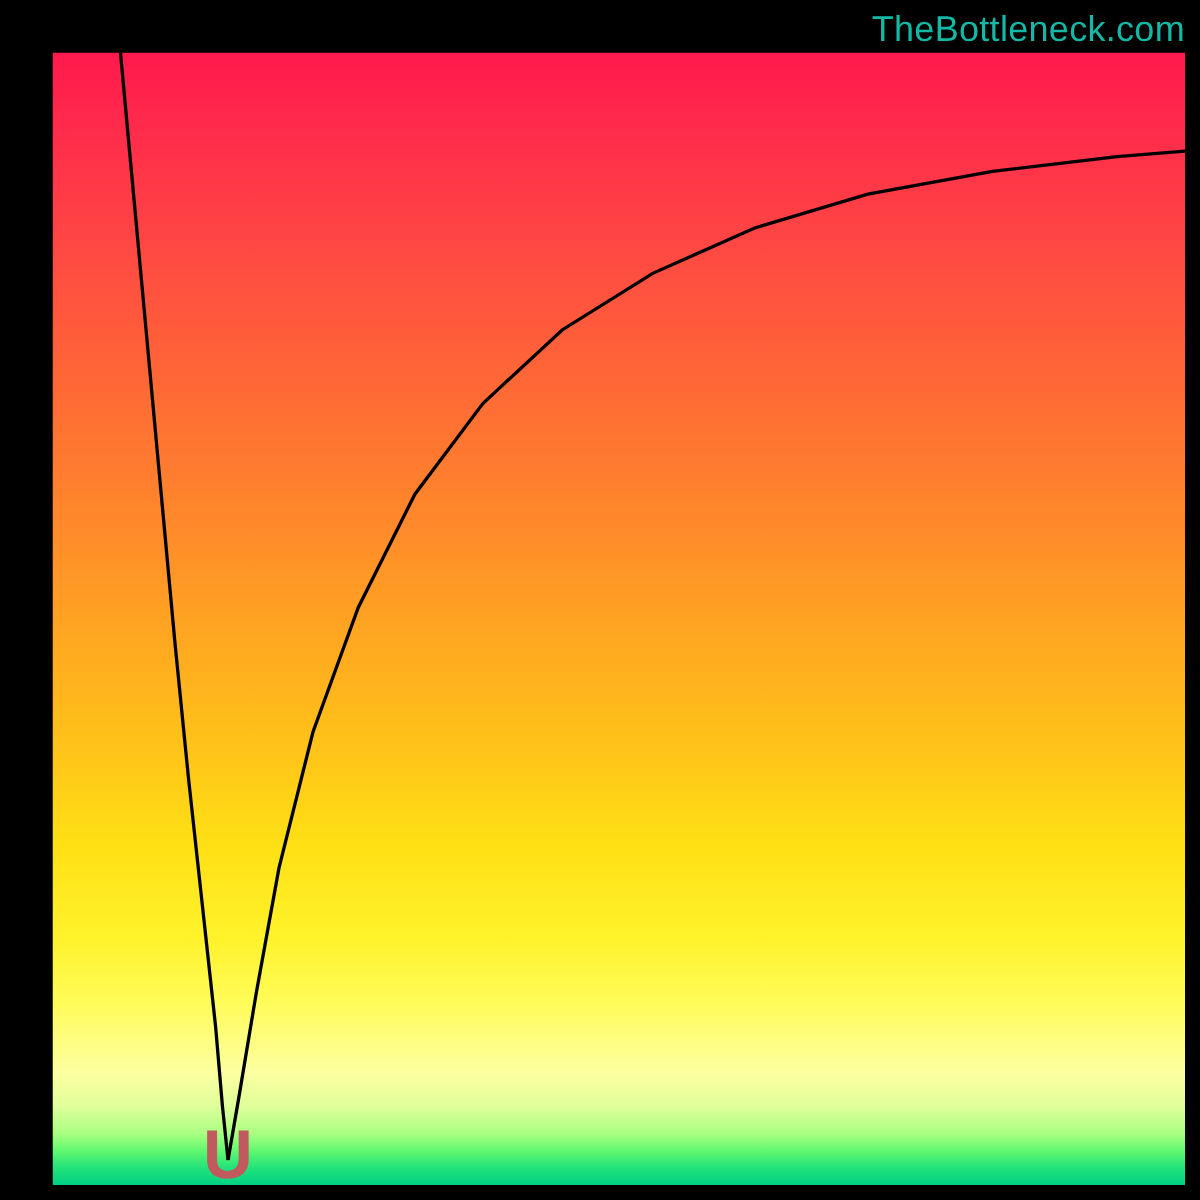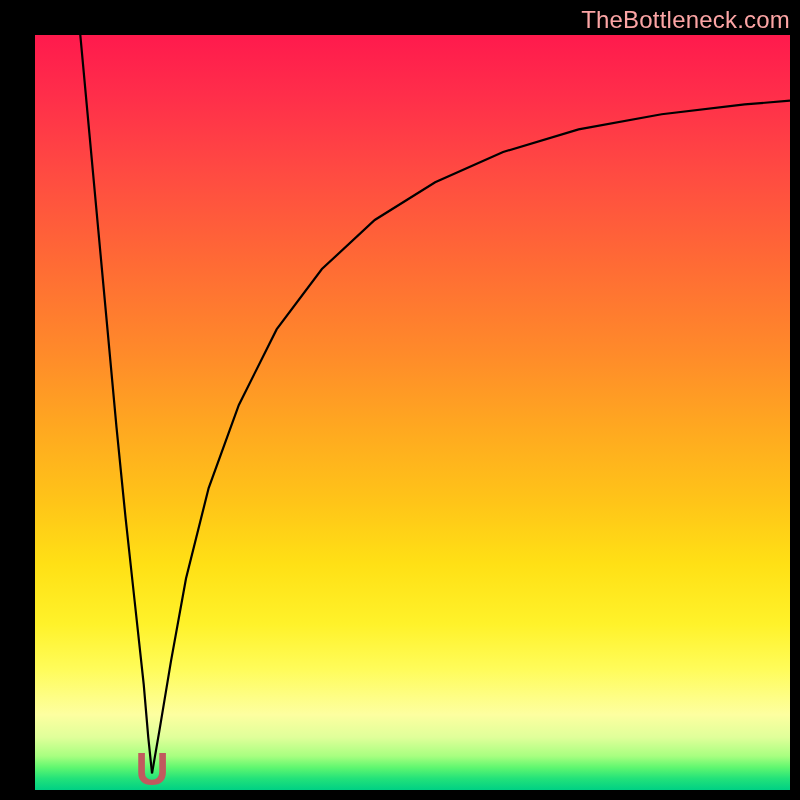--- a/index.html
+++ b/index.html
@@ -50,21 +50,21 @@
   .curve {
     position: absolute;
     left: 0; top: 0;
   }
   .watermark {
     position: absolute;
     top: 6px;
     right: 10px;
     font-size: 24px;
     font-weight: 400;
-    color: #fca5a5;
+    color: #14b8a6;
     letter-spacing: 0.2px;
     user-select: none;
   }
   .marker {
     position: absolute;
     font-weight: 900;
     color: #c15a5e;
     line-height: 1;
     transform: translate(-50%, -58%);
     font-family: Arial, sans-serif;

